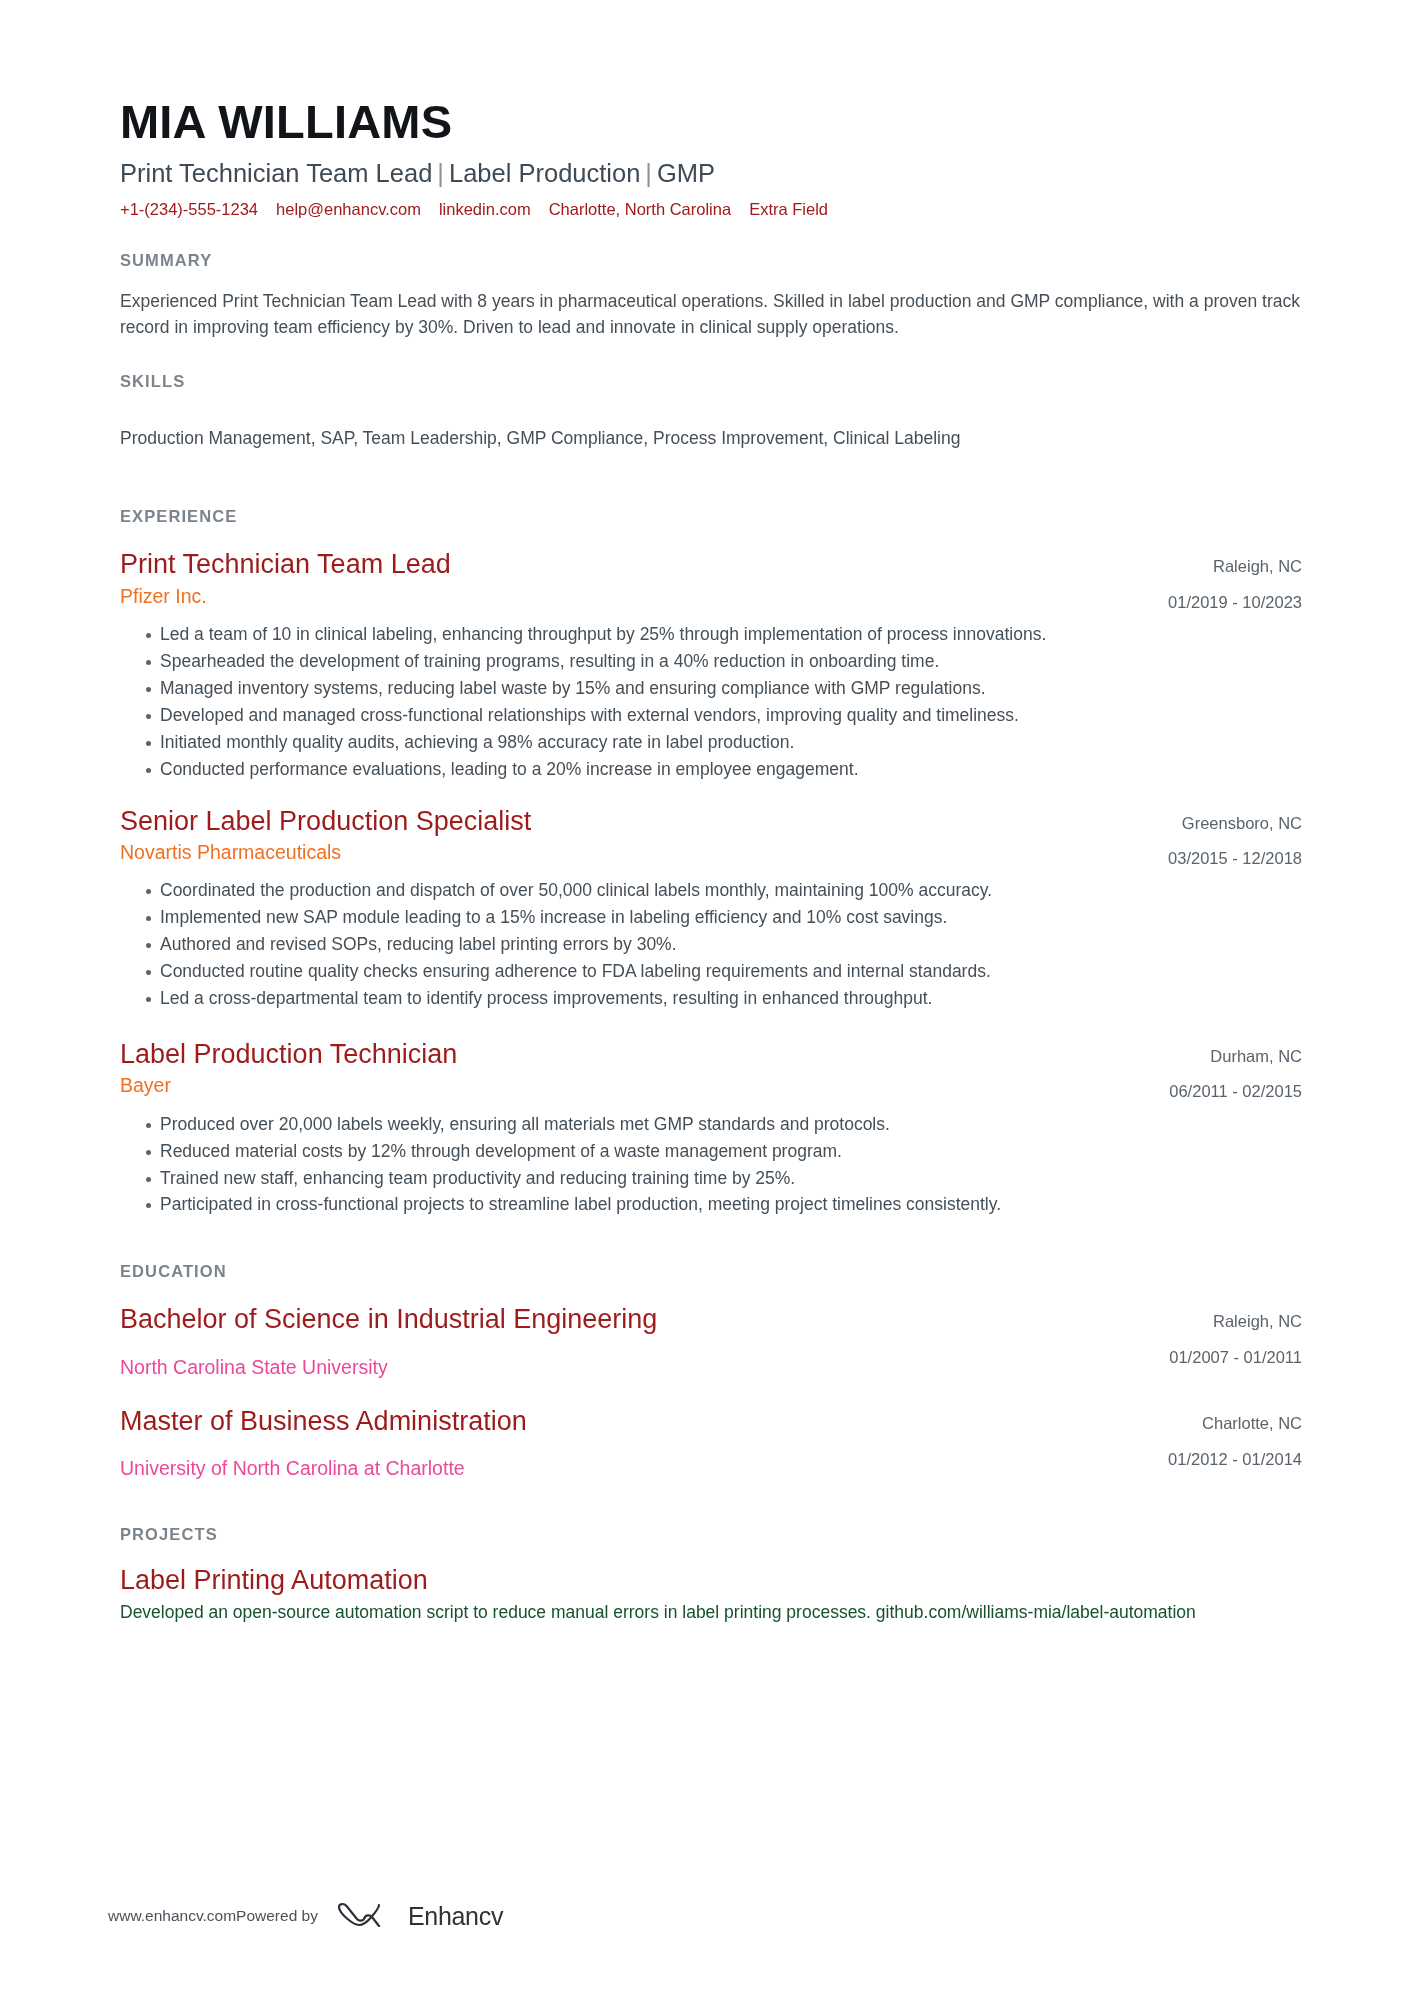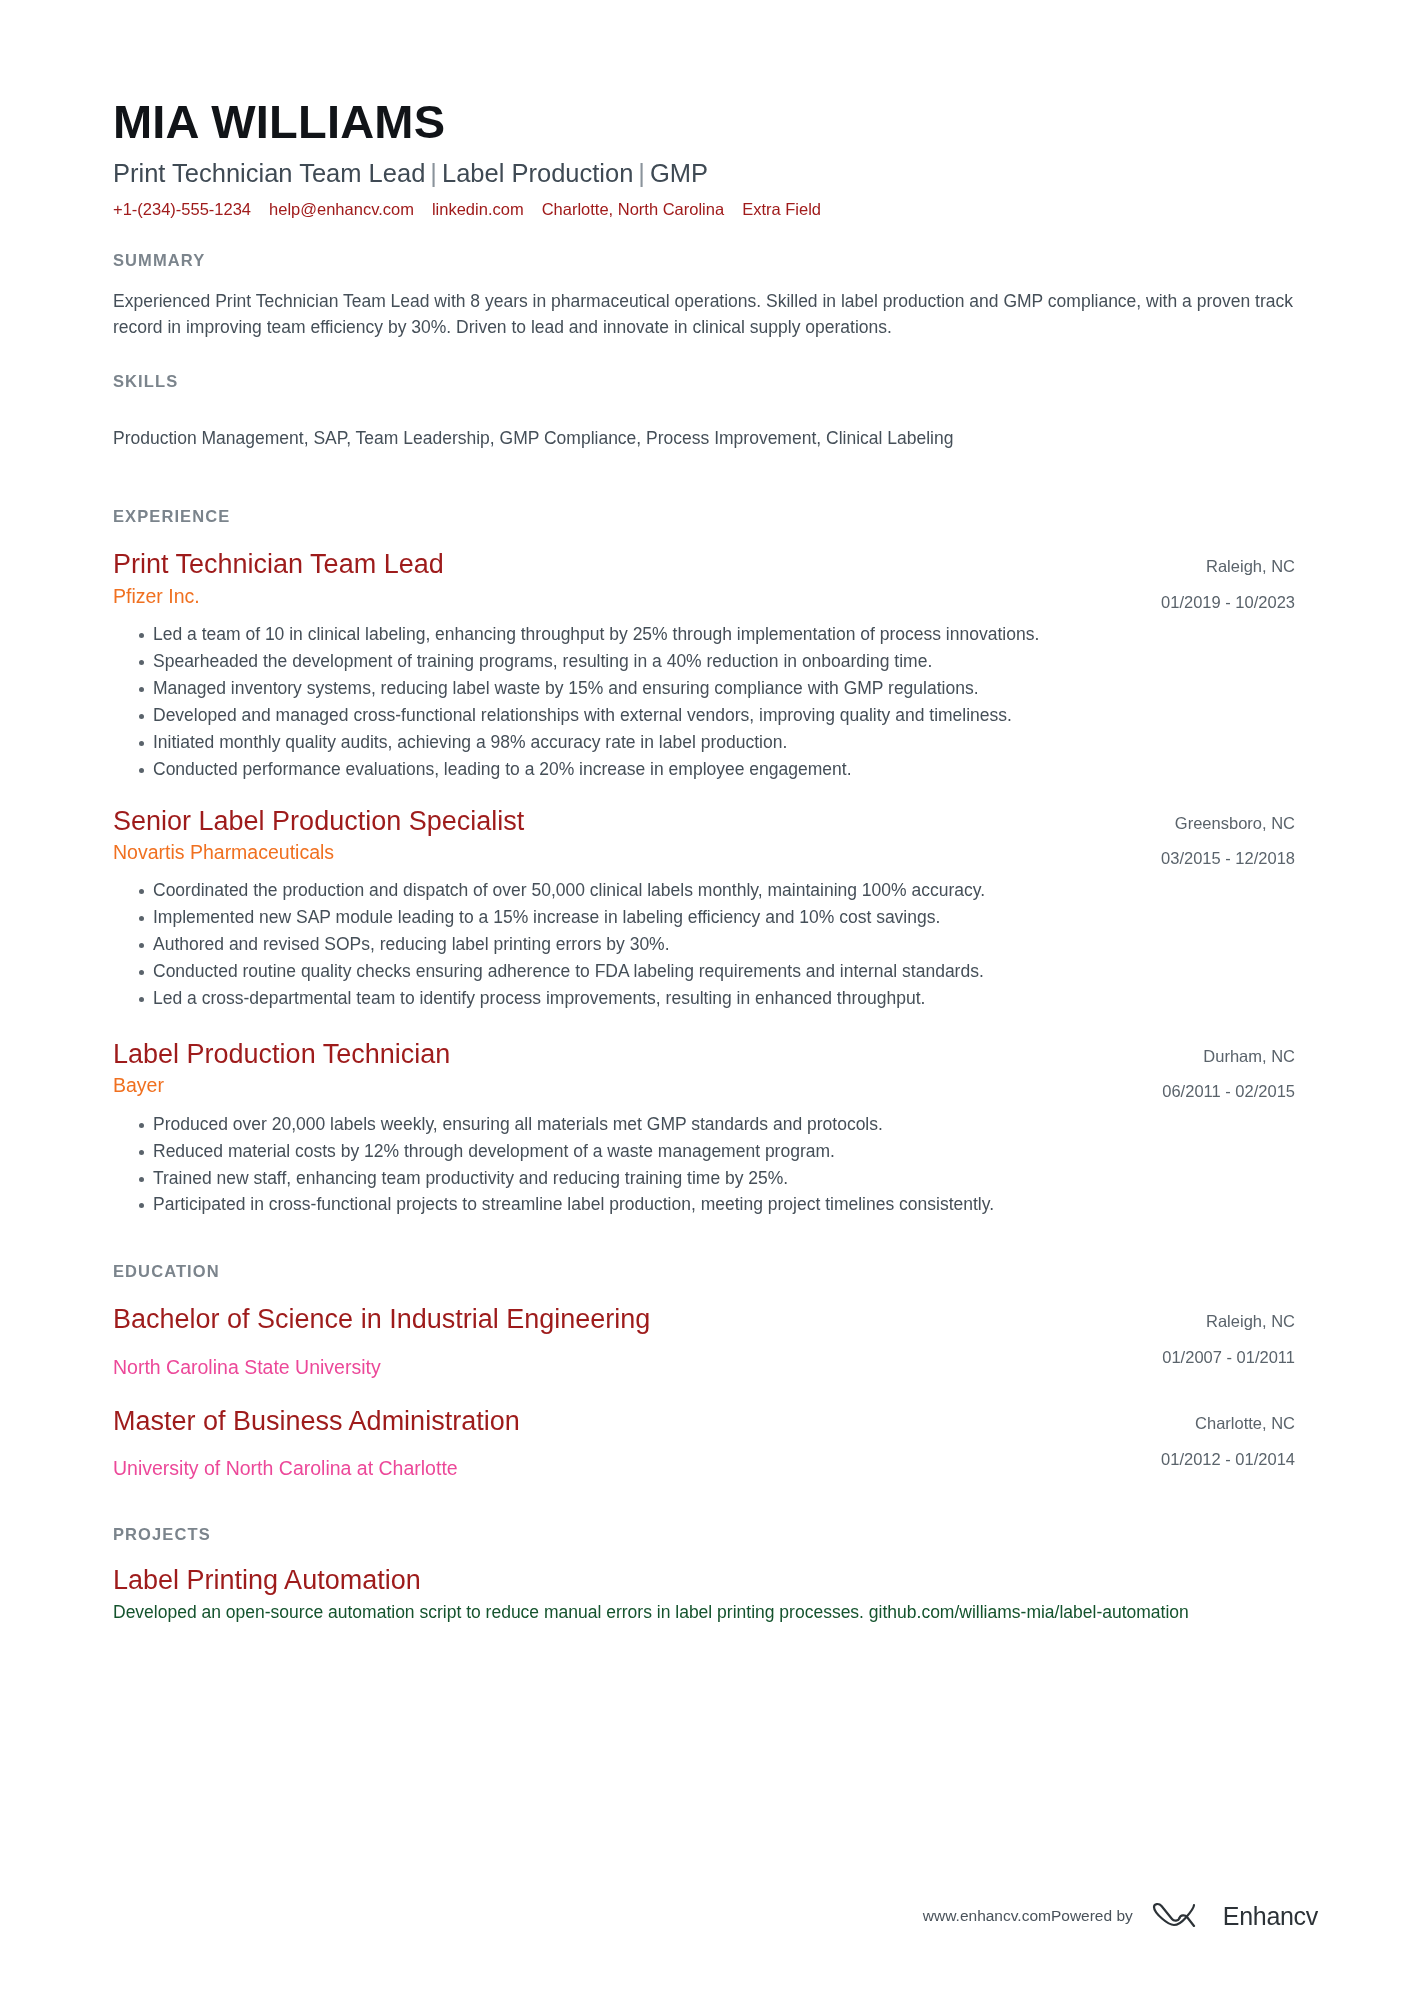--- a/index.html
+++ b/index.html
@@ -23,21 +23,21 @@
   .left-rule {
     position: absolute;
     left: 0;
     top: 0;
     width: 10px;
     height: 1995px;
     background: #ffffff;
   }
   .content {
     position: absolute;
-    left: 113px;
+    left: 120px;
     top: 0;
     width: 1182px;
   }
 
   
   .name {
     font-size: 47px;
     font-weight: 700;
     letter-spacing: 0.2px;
     color: #111418;
@@ -179,21 +179,21 @@
   }
 
   
   .footer {
     position: absolute;
     left: 108px;
     right: 92px;
     bottom: 64px;
     display: flex;
     align-items: center;
-    justify-content: flex-end;
+    justify-content: flex-start;
   }
   .footer-url {
     font-size: 15.5px;
     color: #49525a;
   }
   .footer-right {
     display: flex;
     align-items: center;
     gap: 18px;
   }

